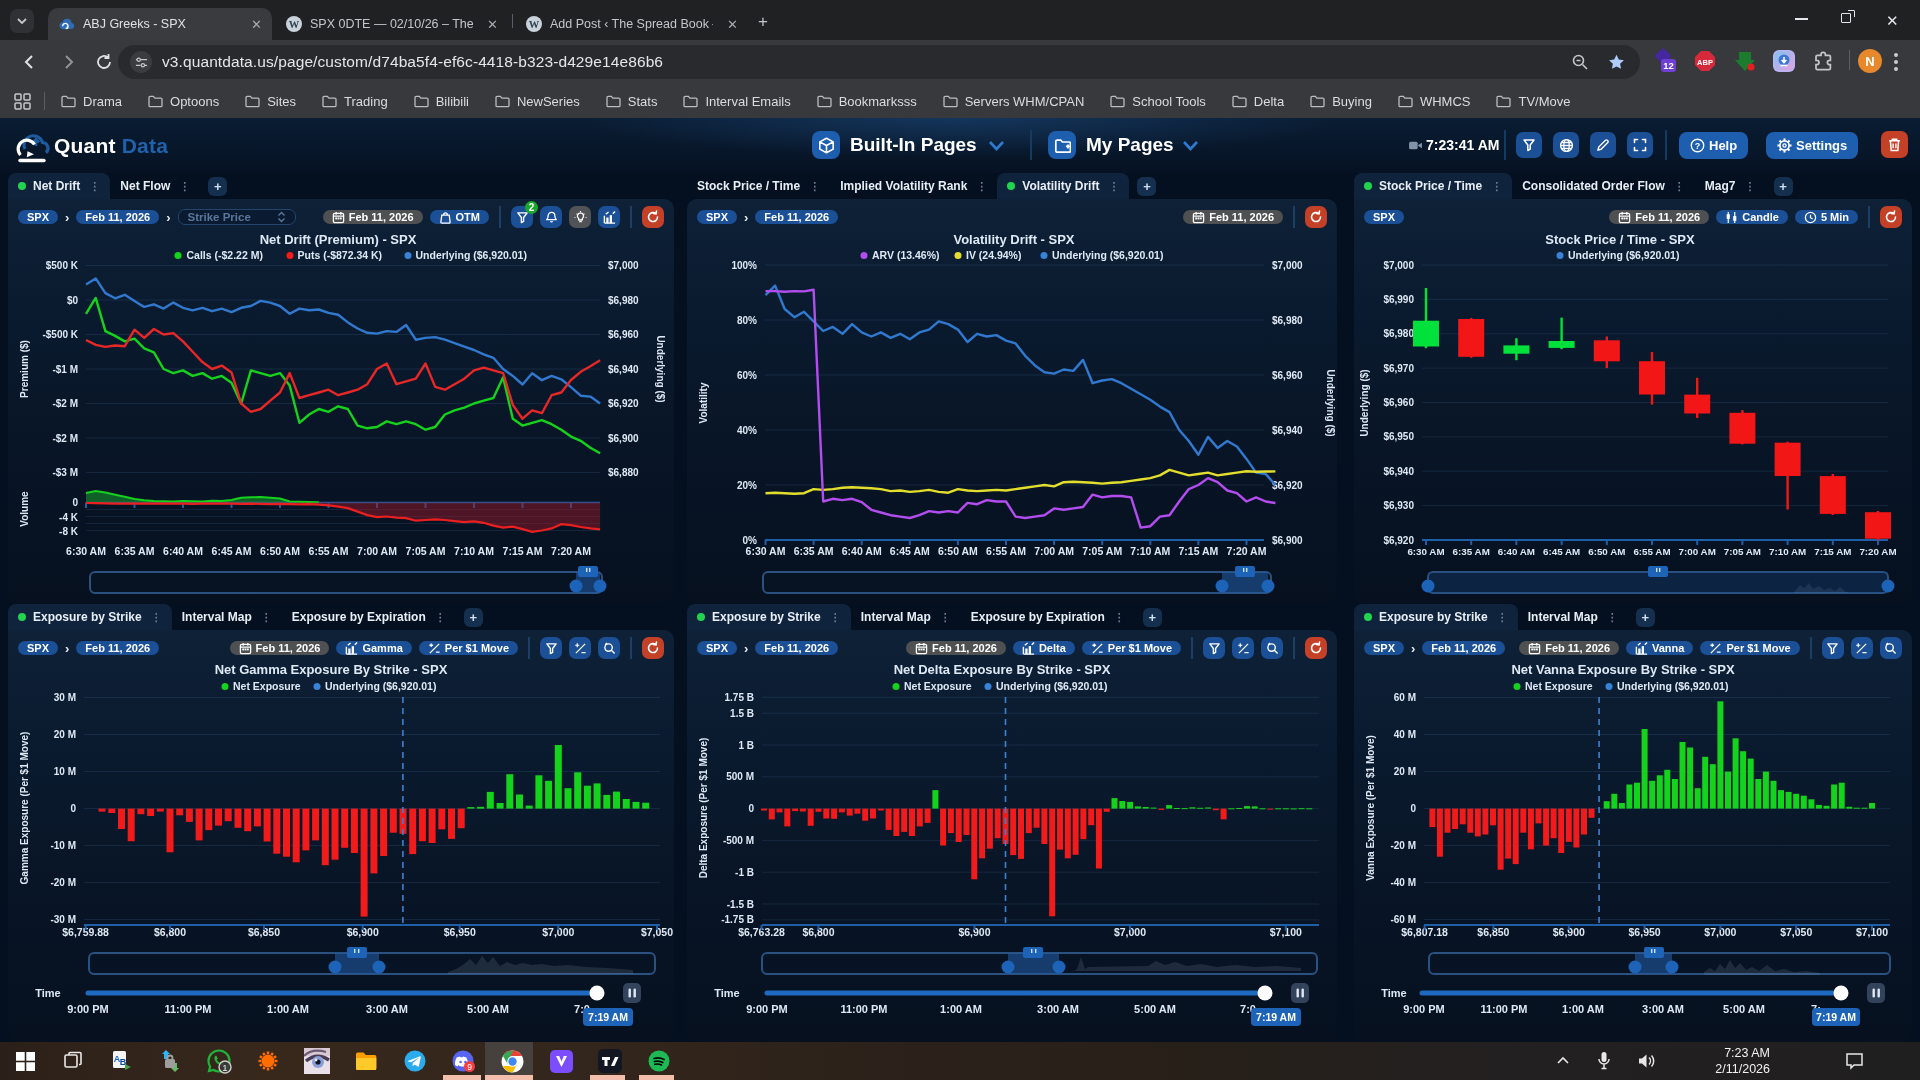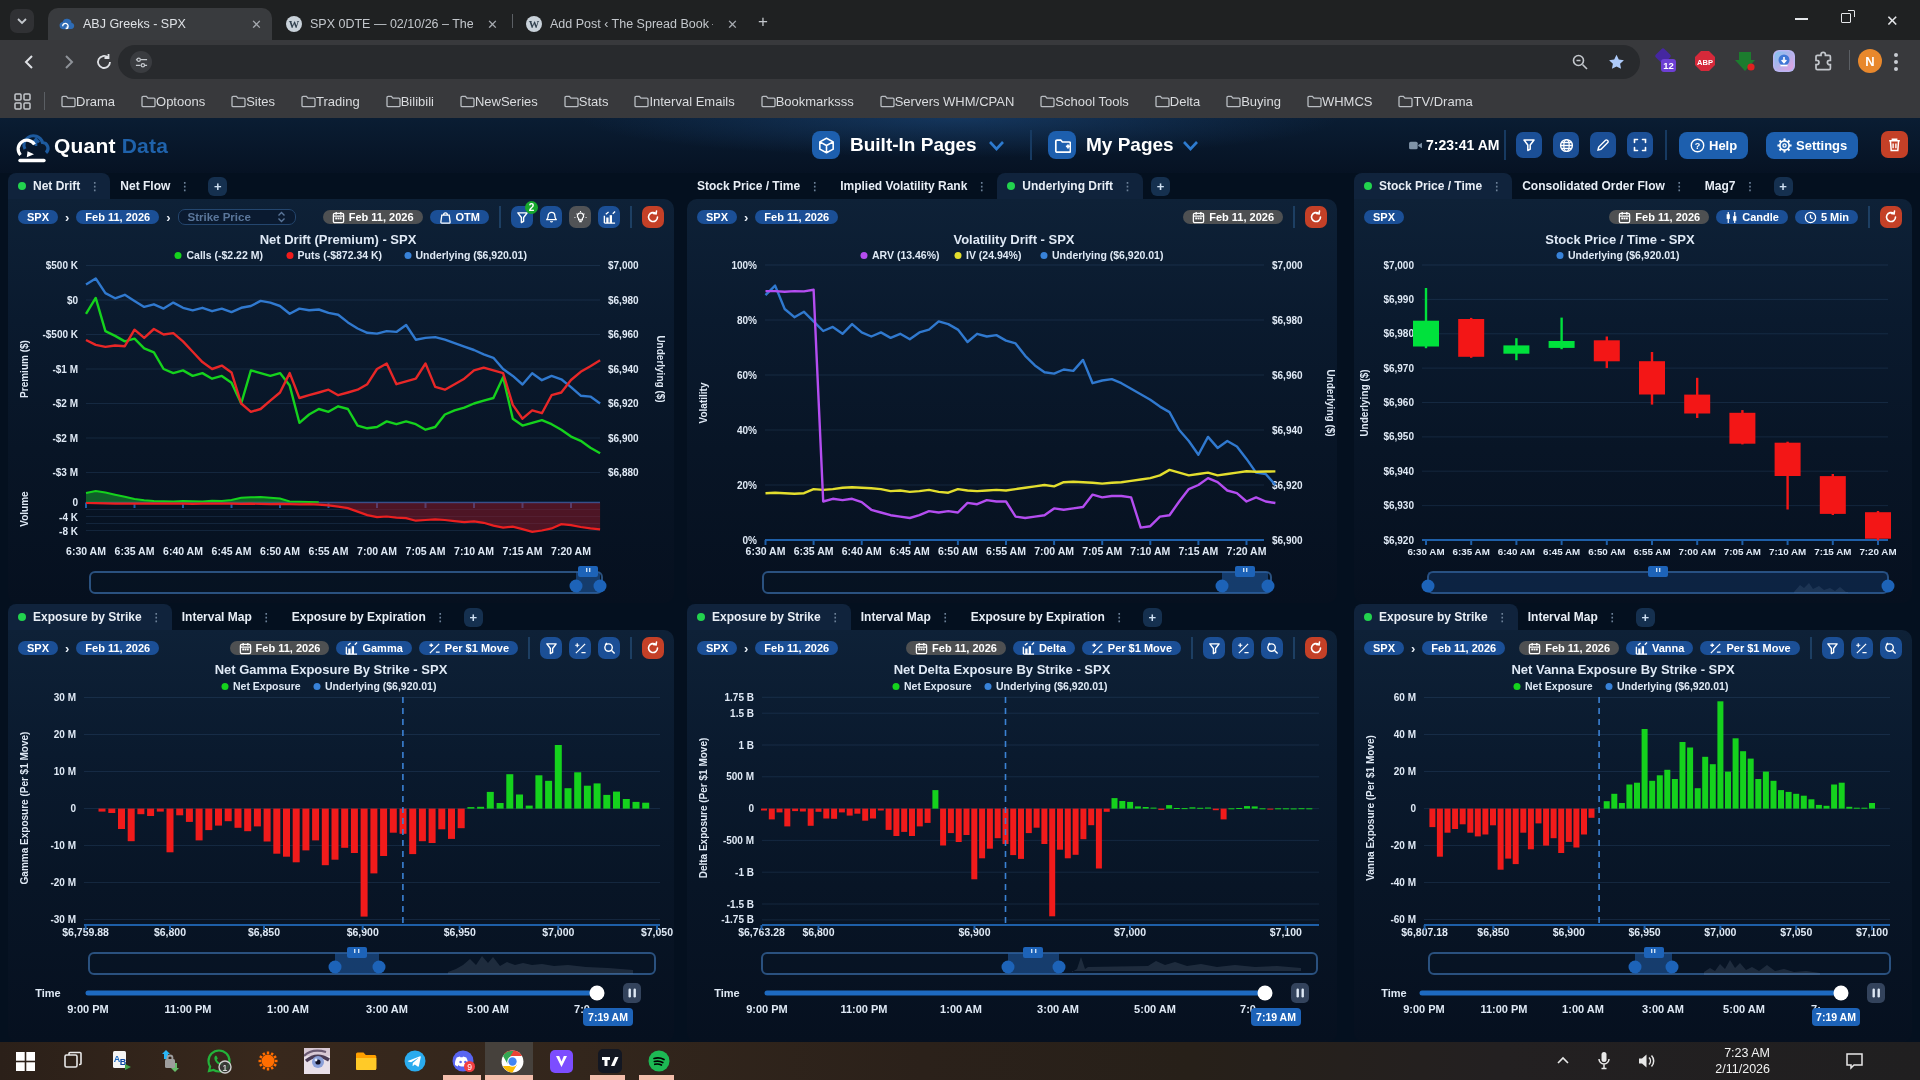--- a/index.html
+++ b/index.html
@@ -4,21 +4,21 @@
 html,body{width:1920px;height:1080px;overflow:hidden;font-family:"Liberation Sans",sans-serif;background:#020810}
 .abs{position:absolute}
 
 #tabstrip{position:absolute;left:0;top:0;width:1920px;height:40px;background:#1f2122}
 .tab{position:absolute;top:8px;height:32px;border-radius:10px 10px 0 0;display:flex;align-items:center;font-size:12.5px;color:#c3c7cc}
 .tab.active{background:#393b3e;color:#dee1e5}
 .tabx{color:#a6aab0;font-size:13px;margin-left:auto}
 #toolbar{position:absolute;left:0;top:40px;width:1920px;height:44px;background:#38393c}
 #omni{position:absolute;left:118px;top:45px;width:1522px;height:34px;border-radius:17px;background:#282a2d;display:flex;align-items:center;color:#e4e6e9;font-size:15.5px}
 #bookbar{position:absolute;left:0;top:84px;width:1920px;height:34px;background:#38393c;display:flex;align-items:center;font-size:13px;color:#dadcdf}
-.bkf{display:flex;align-items:center;margin-right:26px;white-space:nowrap}
+.bkf{display:flex;align-items:center;gap:7px;margin-right:26px;white-space:nowrap}
 
 #dash{position:absolute;left:0;top:118px;width:1920px;height:924px;background:#04101f;overflow:hidden}
 #dhead{position:absolute;left:0;top:0;width:1920px;height:55px;background:linear-gradient(180deg,#0a1d33,#061223)}
 #dhead:before{content:"";position:absolute;left:30%;top:-40px;width:40%;height:80px;background:radial-gradient(ellipse at center,rgba(40,100,170,.35),transparent 70%)}
 .panel{position:absolute}
 .tabrow{position:absolute;left:0;top:0;height:26px;display:flex;align-items:stretch;font-size:12px;font-weight:700;color:#e8eef6}
 .ptab{display:flex;align-items:center;padding:0 10px;gap:7px;border-radius:8px 8px 0 0}
 .ptab.on{background:#10233c}
 .pdot{width:8px;height:8px;border-radius:50%;background:#22d34e}
 .pmenu{color:#6c8098;font-size:11px;letter-spacing:0;margin-left:2px}
@@ -91,20 +91,21 @@
     </svg>
 </div>
 <div id="omni">
  <div style="margin-left:12px;width:22px;height:22px;border-radius:50%;background:#3a3c40;display:flex;align-items:center;justify-content:center">
  <svg width="13" height="13" viewBox="0 0 14 14">
         <circle cx="4" cy="4" r="1.8" fill="none" stroke="#c3c7cc" stroke-width="1.3"></circle>
         <path d="M6 4 h7 M1 4 h1 M1 10 h5 M10 10 h3" stroke="#c3c7cc" stroke-width="1.3"></path>
         <circle cx="8.5" cy="10" r="1.8" fill="none" stroke="#c3c7cc" stroke-width="1.3"></circle>
       </svg>
     </div>
+ <span style="margin-left:10px;letter-spacing:.1px">v3.quantdata.us/page/custom/d74ba5f4-ef6c-4418-b323-d429e14e86b6</span>
  <span class="spacer"></span>
  <svg width="18" height="18" viewBox="0 0 18 18" style="margin-right:18px">
       <circle cx="7.5" cy="7.5" r="5" stroke="#c3c7cc" stroke-width="1.6" fill="none"></circle>
       <path d="M11.5 11.5 L16 16 M5.5 7.5 h4" stroke="#c3c7cc" stroke-width="1.6"></path>
     </svg>
  <svg width="19" height="19" viewBox="0 0 20 20" style="margin-right:14px">
       <path d="M10 1.8 l2.4 5 5.4.7 -4 3.8 1 5.4 -4.8-2.6 -4.8 2.6 1-5.4 -4-3.8 5.4-.7 z" fill="#aecbfa"></path>
     </svg>
 </div>
 <div class="abs" style="left:1652px;top:48px;width:26px;height:26px">
@@ -237,21 +238,21 @@
     <div class="bkf">
       <svg width="15" height="13" viewBox="0 0 15 13">
         <path d="M1 2.6 a1.2 1.2 0 0 1 1.2-1.2 h3.2 l1.5 1.7 h5.9 a1.2 1.2 0 0 1 1.2 1.2 v6.1 a1.2 1.2 0 0 1 -1.2 1.2 H2.2 A1.2 1.2 0 0 1 1 10.4 z" fill="none" stroke="#b9bdc2" stroke-width="1.3"></path>
       </svg>
       <span>WHMCS</span>
     </div>
     <div class="bkf">
       <svg width="15" height="13" viewBox="0 0 15 13">
         <path d="M1 2.6 a1.2 1.2 0 0 1 1.2-1.2 h3.2 l1.5 1.7 h5.9 a1.2 1.2 0 0 1 1.2 1.2 v6.1 a1.2 1.2 0 0 1 -1.2 1.2 H2.2 A1.2 1.2 0 0 1 1 10.4 z" fill="none" stroke="#b9bdc2" stroke-width="1.3"></path>
       </svg>
-      <span>TV/Drama</span>
+      <span>TV/Move</span>
     </div>
 </div>
 <div id="dash">
 <div id="dhead">
  <div class="abs" style="left:13px;top:10px"><svg width="40" height="38" viewBox="0 0 40 38">
 <path d="M12 21 a8.5 8.5 0 0 1 3-11.5 a9.5 9.5 0 0 1 14.5 5 a5.8 5.8 0 0 1 3.5 10.2" fill="none" stroke="#1d5a9e" stroke-width="3.2"></path>
 <path d="M23 18 v-6 M20 14.5 l3-3.5 3 3.5" fill="none" stroke="#1d5a9e" stroke-width="2.6"></path>
 <path d="M21.5 16.5 a8.8 8.8 0 1 0 -14 10.5" fill="none" stroke="#fff" stroke-width="3.2"></path>
 <path d="M14.5 23.2 L21 26.3 13.8 29.3 z" fill="#fff"></path>
 <path d="M7 32.5 h24" stroke="#fff" stroke-width="3.4" stroke-linecap="round"></path>
@@ -488,21 +489,21 @@
         <div class="ptab">
           <span>Stock Price / Time</span>
           <span class="pmenu">⋮</span>
         </div>
         <div class="ptab">
           <span>Implied Volatility Rank</span>
           <span class="pmenu">⋮</span>
         </div>
         <div class="ptab on">
           <span class="pdot"></span>
-          <span>Underlying Drift</span>
+          <span>Volatility Drift</span>
           <span class="pmenu">⋮</span>
         </div>
         <div class="paddbtn">+</div>
       </div>
 <div class="pbody" style="border-radius:10px">
         <div class="abs" style="left:0;top:0px;right:0;bottom:0">
           <svg width="650" height="404" viewBox="0 0 650 404" font-family="'Liberation Sans',sans-serif" style="position:absolute;left:0;top:0">
             <text x="327" y="45" font-size="13" font-weight="700" fill="#dfe9f5" text-anchor="middle">Volatility Drift - SPX</text>
             <circle cx="177" cy="56.5" r="3.5" fill="#b44df0"></circle>
             <text x="185.0" y="60" font-size="10.5" font-weight="700" fill="#dfe9f5" text-anchor="start">ARV (13.46%)</text>

